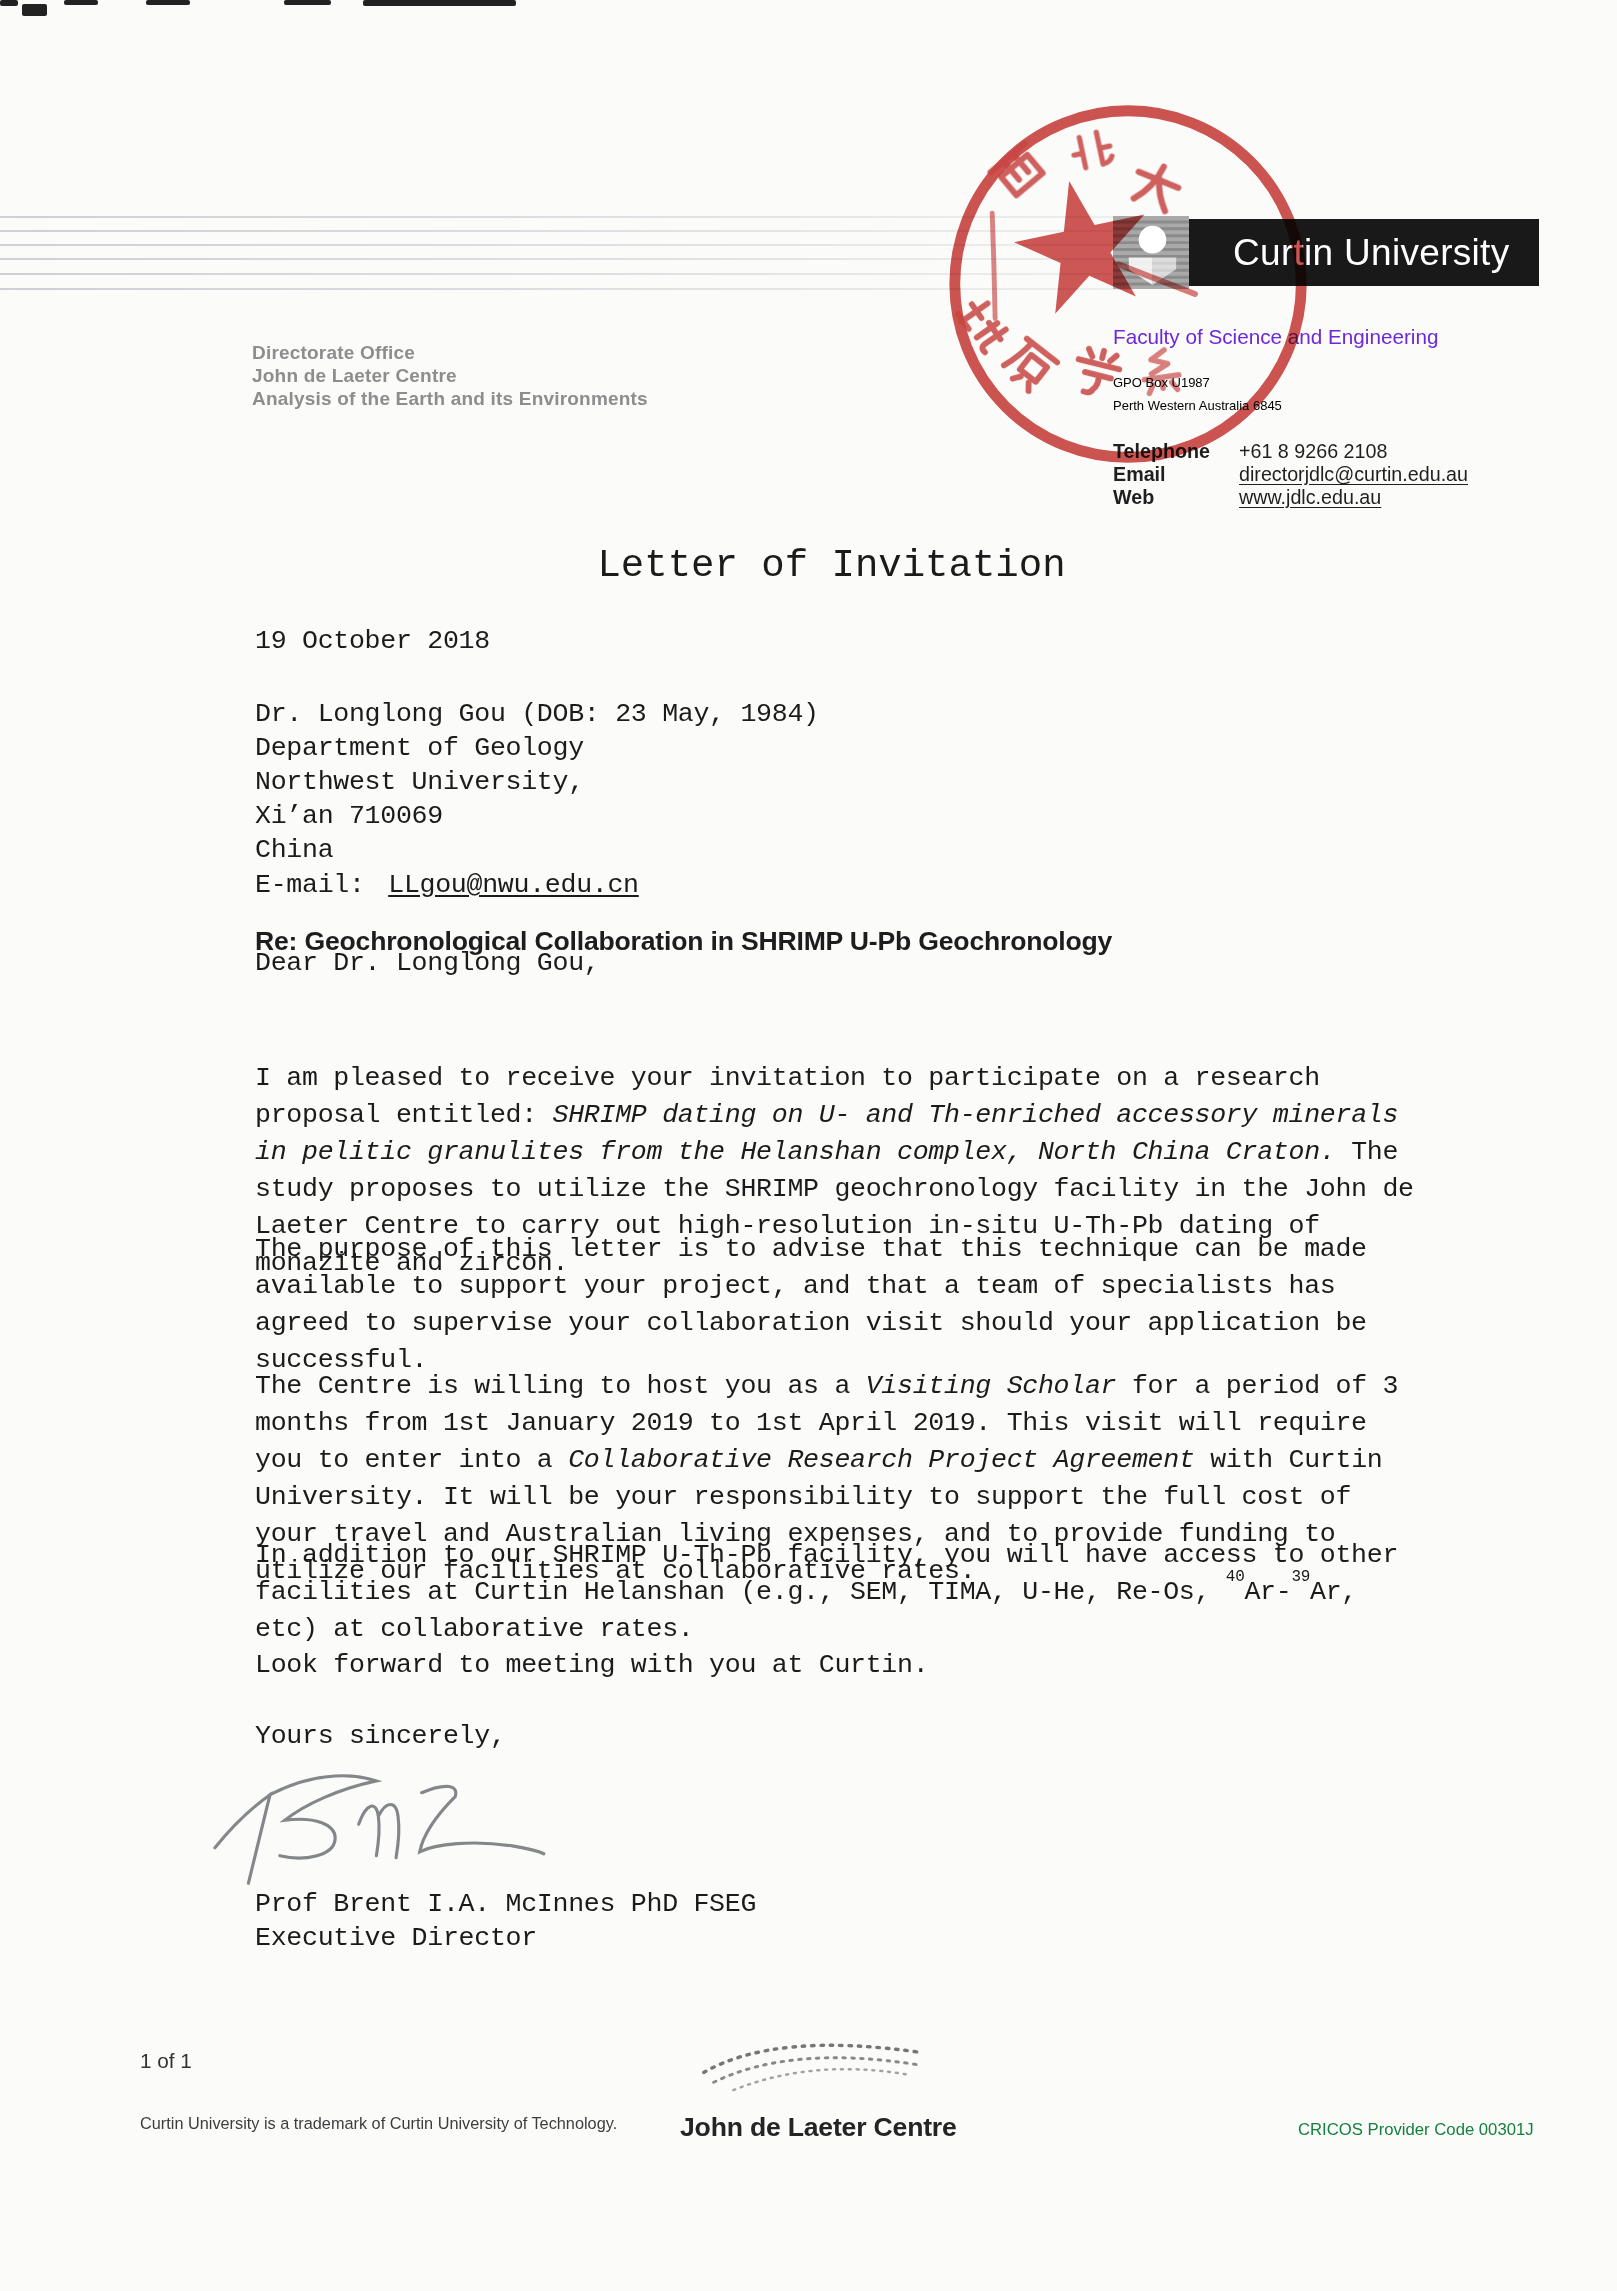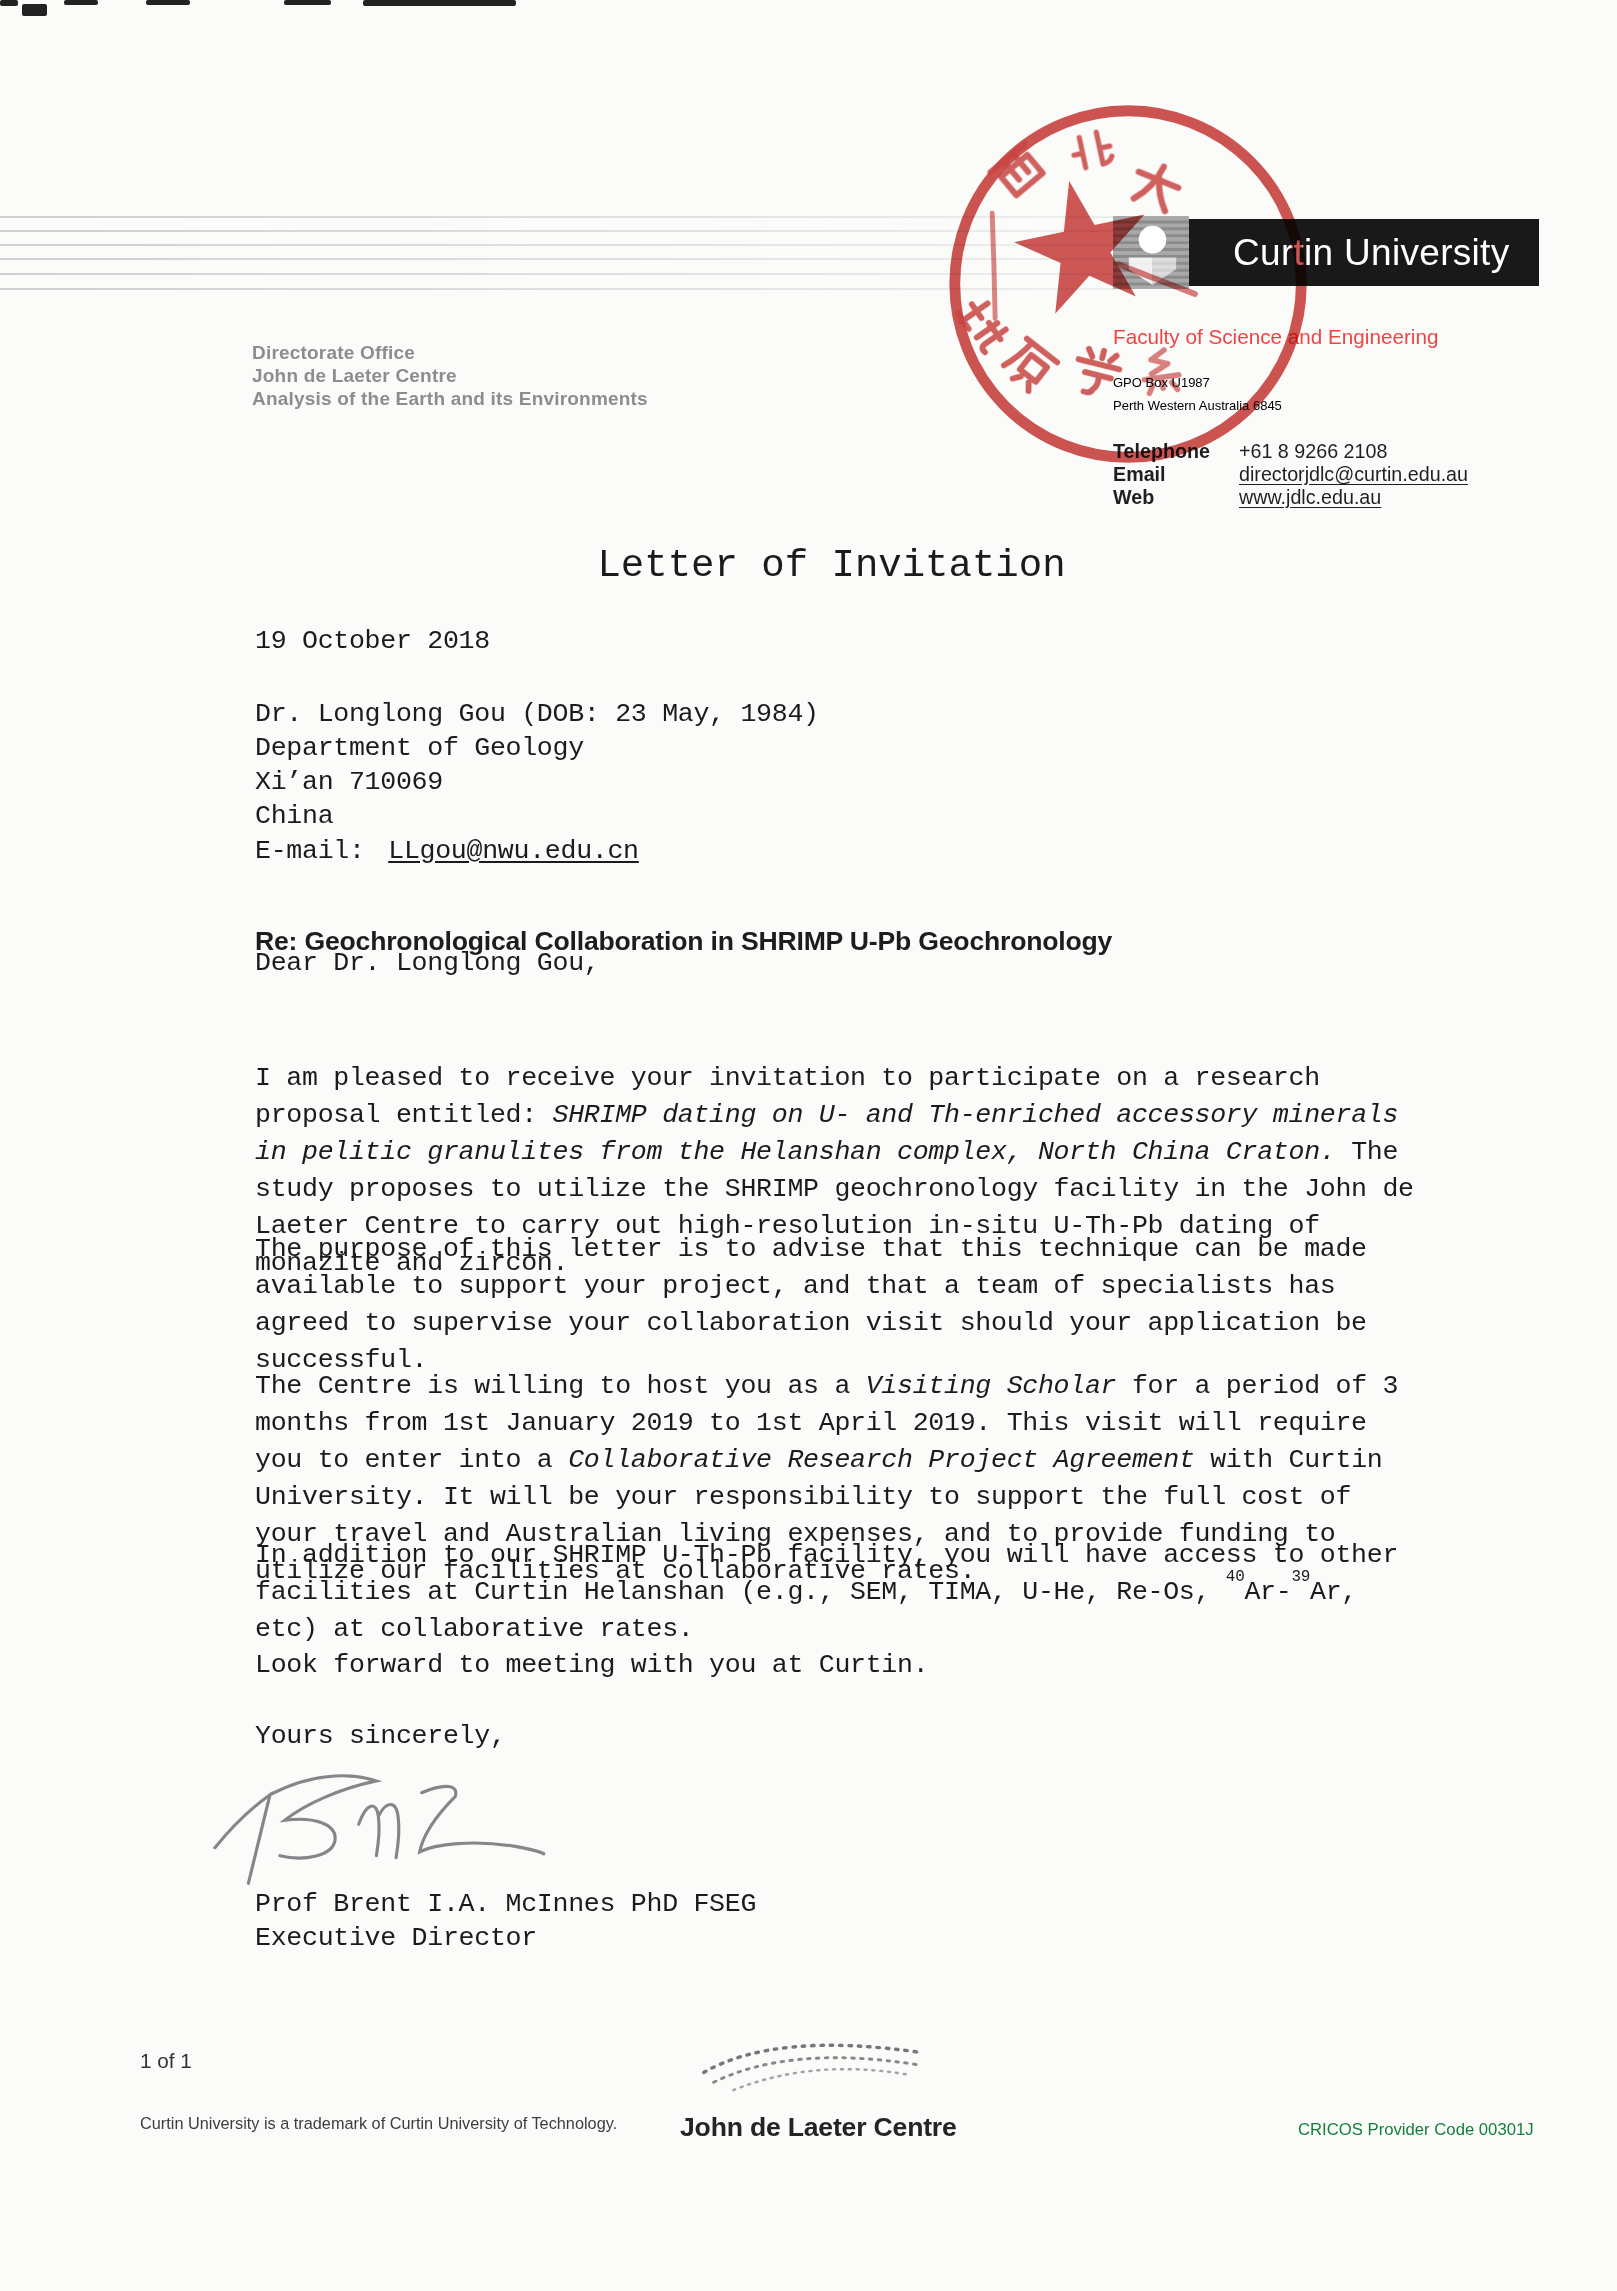--- a/index.html
+++ b/index.html
@@ -14,21 +14,21 @@
   .hline{position:absolute; left:0; height:2px;
     background:linear-gradient(90deg, rgba(110,116,122,.32), rgba(140,146,152,.26) 55%, rgba(160,166,172,.14));}
   
   .dept{position:absolute; left:252px; top:341px; font-size:19px; font-weight:bold;
     color:#8d8d8d; line-height:23px; letter-spacing:0.2px;}
   
   .logo-mark{position:absolute; left:1113px; top:216px; width:76px; height:73px;}
   .logo-box{position:absolute; left:1189px; top:219px; width:350px; height:67px;
     background:#191919; color:#fff; display:flex; align-items:center;
     padding-left:44px; box-sizing:border-box; font-size:37px; font-weight:500; letter-spacing:0.3px;}
-  .faculty{position:absolute; left:1113px; top:325px; font-size:20.7px; font-weight:500; color:#ef4444;}
+  .faculty{position:absolute; left:1113px; top:325px; font-size:20.7px; font-weight:500; color:#6d28d9;}
   .addr{position:absolute; left:1113px; top:371px; font-size:13px; line-height:23px; color:#000000;}
   .contacts{position:absolute; left:1113px; top:440px; font-size:19.7px; line-height:23px; color:#1f1f1f;}
   .contacts .row{display:flex;}
   .contacts .lbl{width:126px; font-weight:bold;}
   .ulink{text-decoration:underline; text-underline-offset:3px;}
   
   .stamp{position:absolute; left:941px; top:97px; width:379px; height:379px;
     mix-blend-mode:multiply; opacity:.9; filter:blur(0.4px);}
   
   .title{position:absolute; left:255px; top:548px; width:1153px; text-align:center;
@@ -165,20 +165,21 @@
     </svg>
   </div>
 
   <div class="title bodytext" style="font-size:39px; letter-spacing:0;">Letter of Invitation</div>
 
   <div class="date bodytext">19 October 2018</div>
 
   <div class="recipient bodytext">
     <div>Dr. Longlong Gou (DOB: 23 May, 1984)</div>
     <div>Department of Geology</div>
+    <div>Northwest University,</div>
     <div>Xi’an 710069</div>
     <div>China</div>
     <div class="email-line">
       <span>E-mail:</span><span class="ulink">LLgou@nwu.edu.cn</span>
     </div>
   </div>
 
   <div class="subject">Re: Geochronological Collaboration in SHRIMP U-Pb Geochronology</div>
 
   <div class="salutation bodytext">Dear Dr. Longlong Gou,</div>

